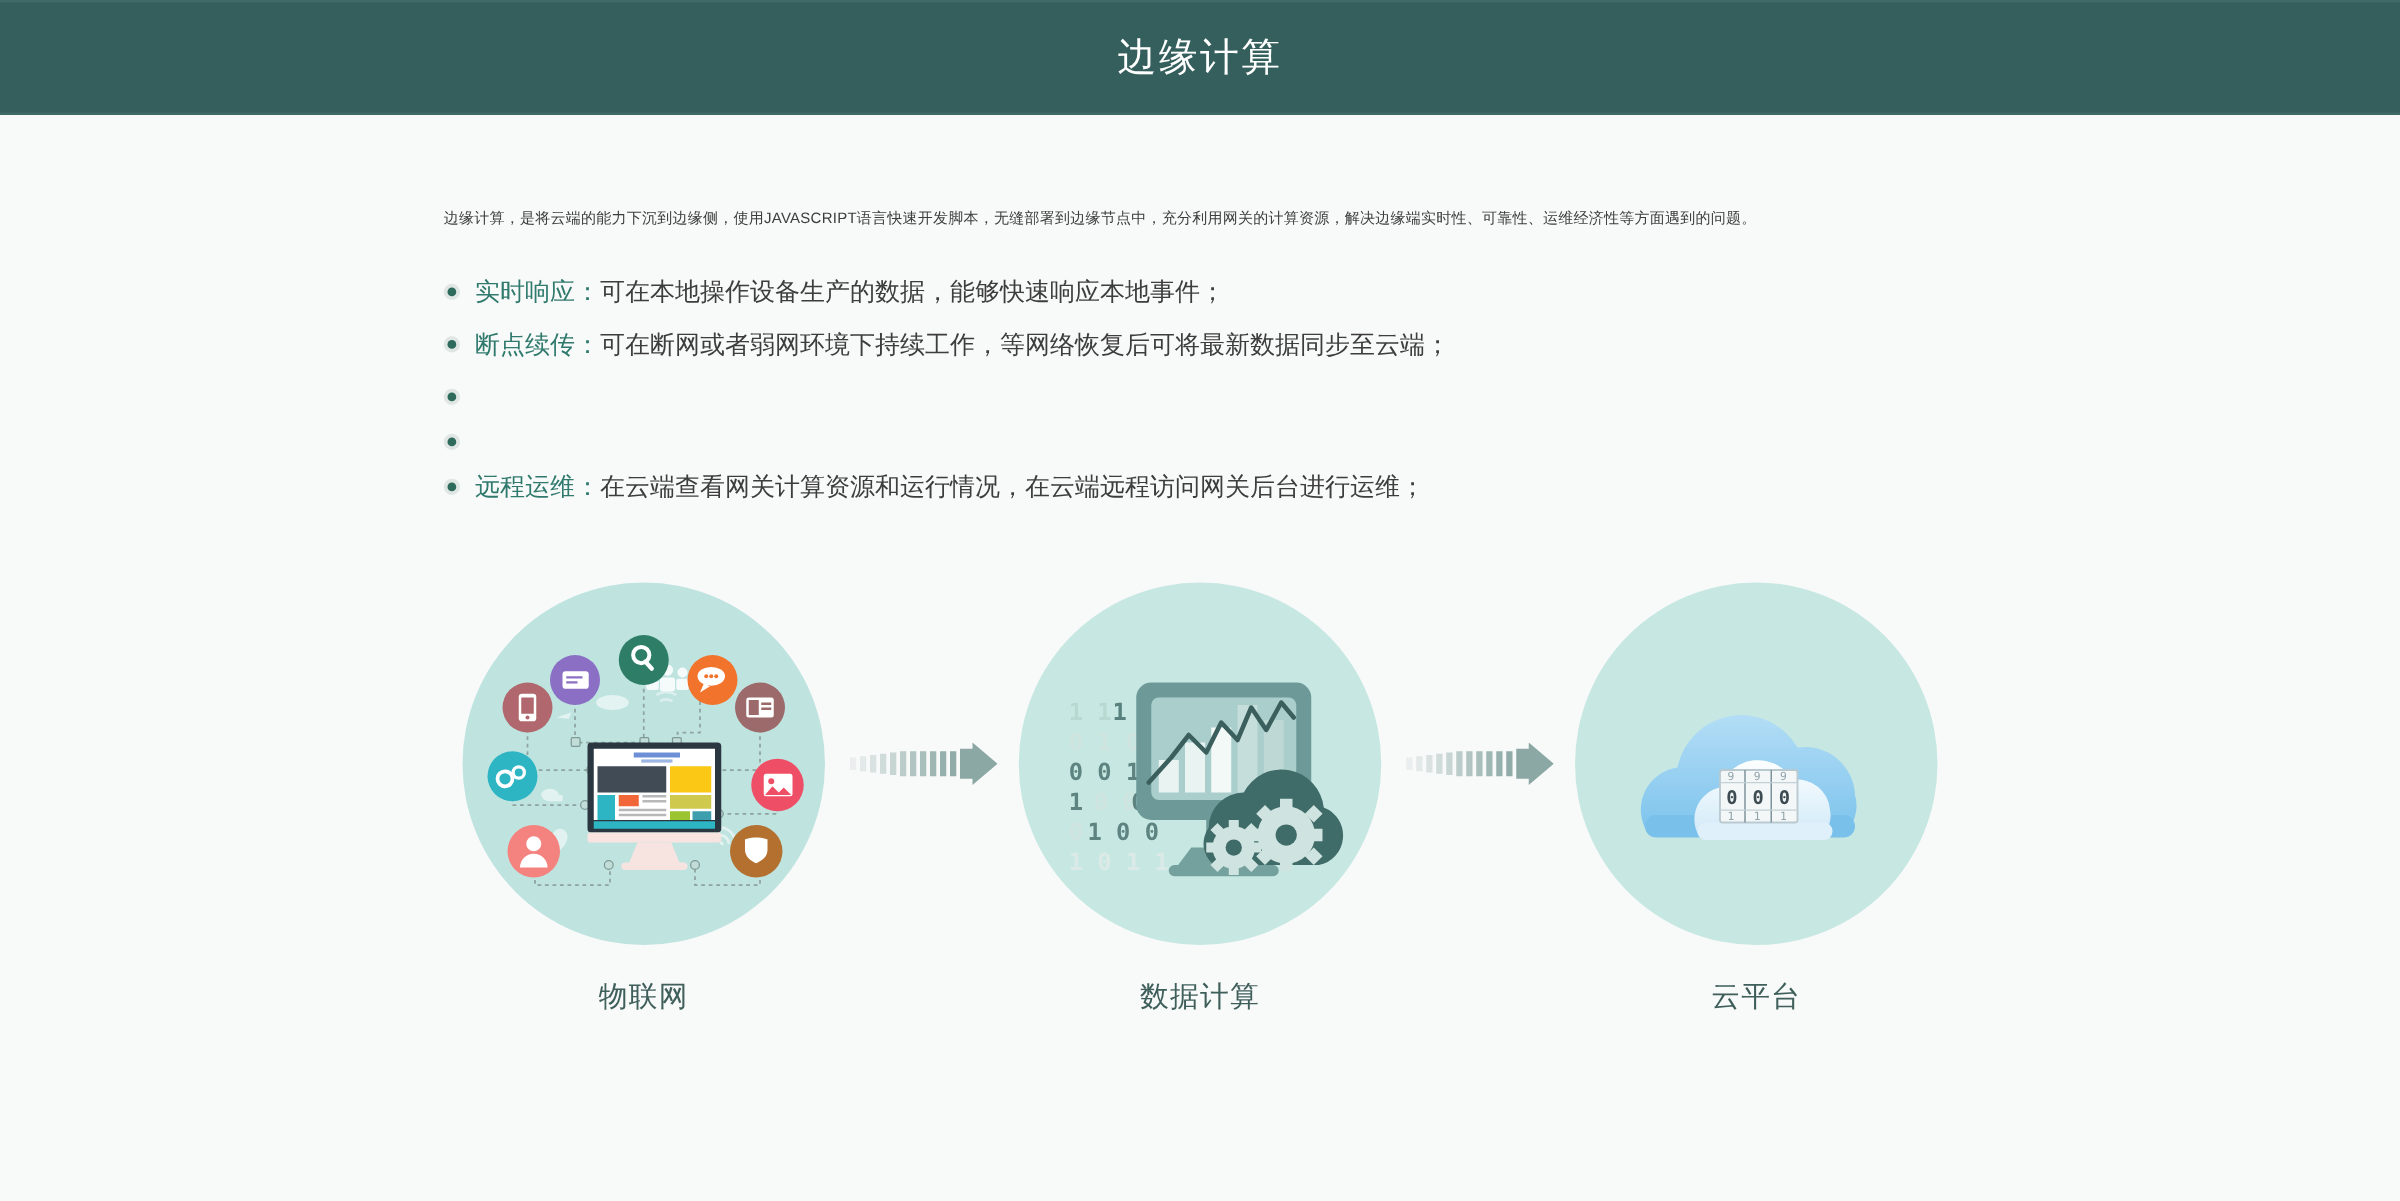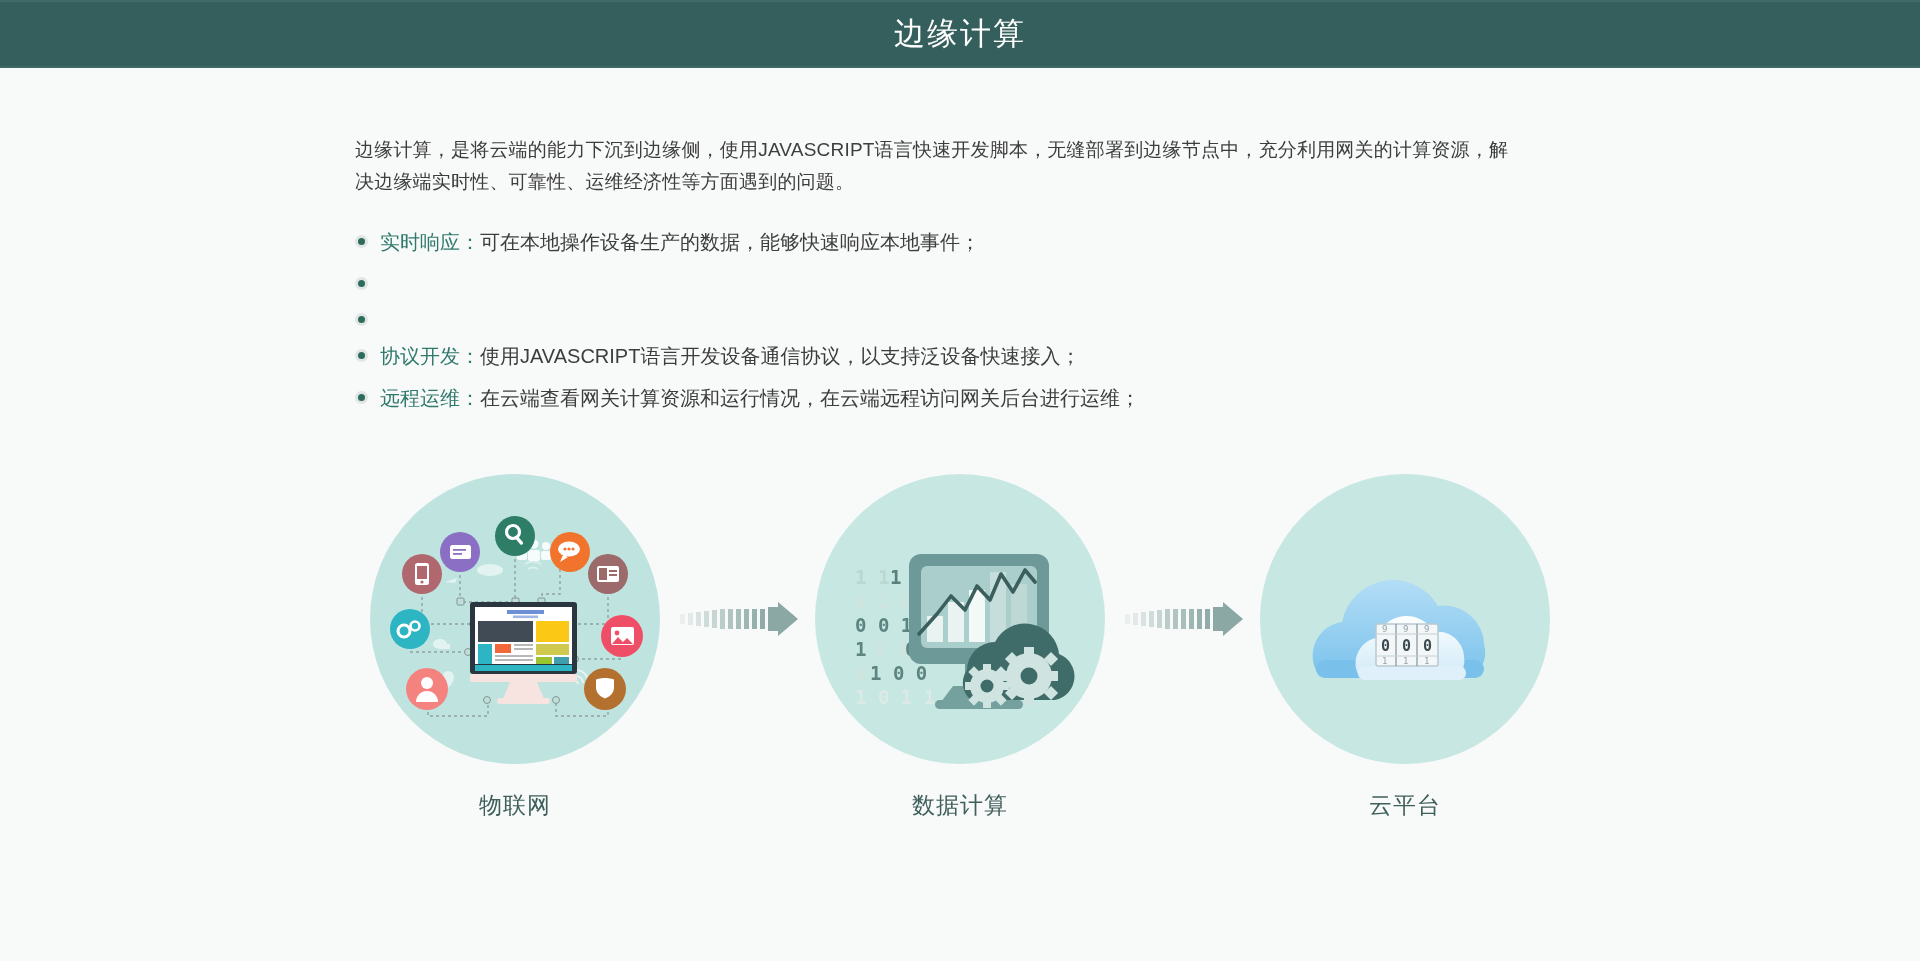--- a/index.html
+++ b/index.html
@@ -10,21 +10,21 @@
   }
   body {
     background: #f8f9f9;
     font-family: "Liberation Sans", "DejaVu Sans", sans-serif;
     color: #333;
   }
 
   
   .page-header {
     width: 100%;
-    height: 68px;
+    height: 92px;
     background: #355f5c;
     border-top: 2px solid #3f6b67;
     border-bottom: 2px solid #3f6b67;
     display: flex;
     align-items: center;
     justify-content: center;
     text-align: right;
   }
   .page-header .title {
     color: #ffffff;
@@ -34,21 +34,21 @@
   }
 
   
   .content {
     width: 1210px;
     margin: 0 auto;
     padding-top: 66px;
   }
 
   .intro-paragraph {
-    font-size: 19px;
+    font-size: 12px;
     line-height: 32px;
     color: #3d3d3d;
     letter-spacing: .2px;
     max-width: 1165px;
   }
 
   
   .feature-list {
     margin-top: 32px;
     list-style: none;
@@ -140,29 +140,29 @@
 
   <ul class="feature-list">
 
     <li class="feature-item">
       <span class="bullet"></span>
       <span><span class="feature-term">实时响应：</span><span class="feature-desc">可在本地操作设备生产的数据，能够快速响应本地事件；</span></span>
     </li>
 
     <li class="feature-item">
       <span class="bullet"></span>
+      <span><span class="feature-term">断点续传：</span><span class="feature-desc">可在断网或者弱网环境下持续工作，等网络恢复后可将最新数据同步至云端；</span></span>
     </li>
 
     <li class="feature-item">
       <span class="bullet"></span>
     </li>
 
     <li class="feature-item">
       <span class="bullet"></span>
-      <span><span class="feature-term">协议开发：</span><span class="feature-desc">使用JAVASCRIPT语言开发设备通信协议，以支持泛设备快速接入；</span></span>
     </li>
 
     <li class="feature-item">
       <span class="bullet"></span>
       <span><span class="feature-term">远程运维：</span><span class="feature-desc">在云端查看网关计算资源和运行情况，在云端远程访问网关后台进行运维；</span></span>
     </li>
 
   </ul>
 
   <section class="flow">

